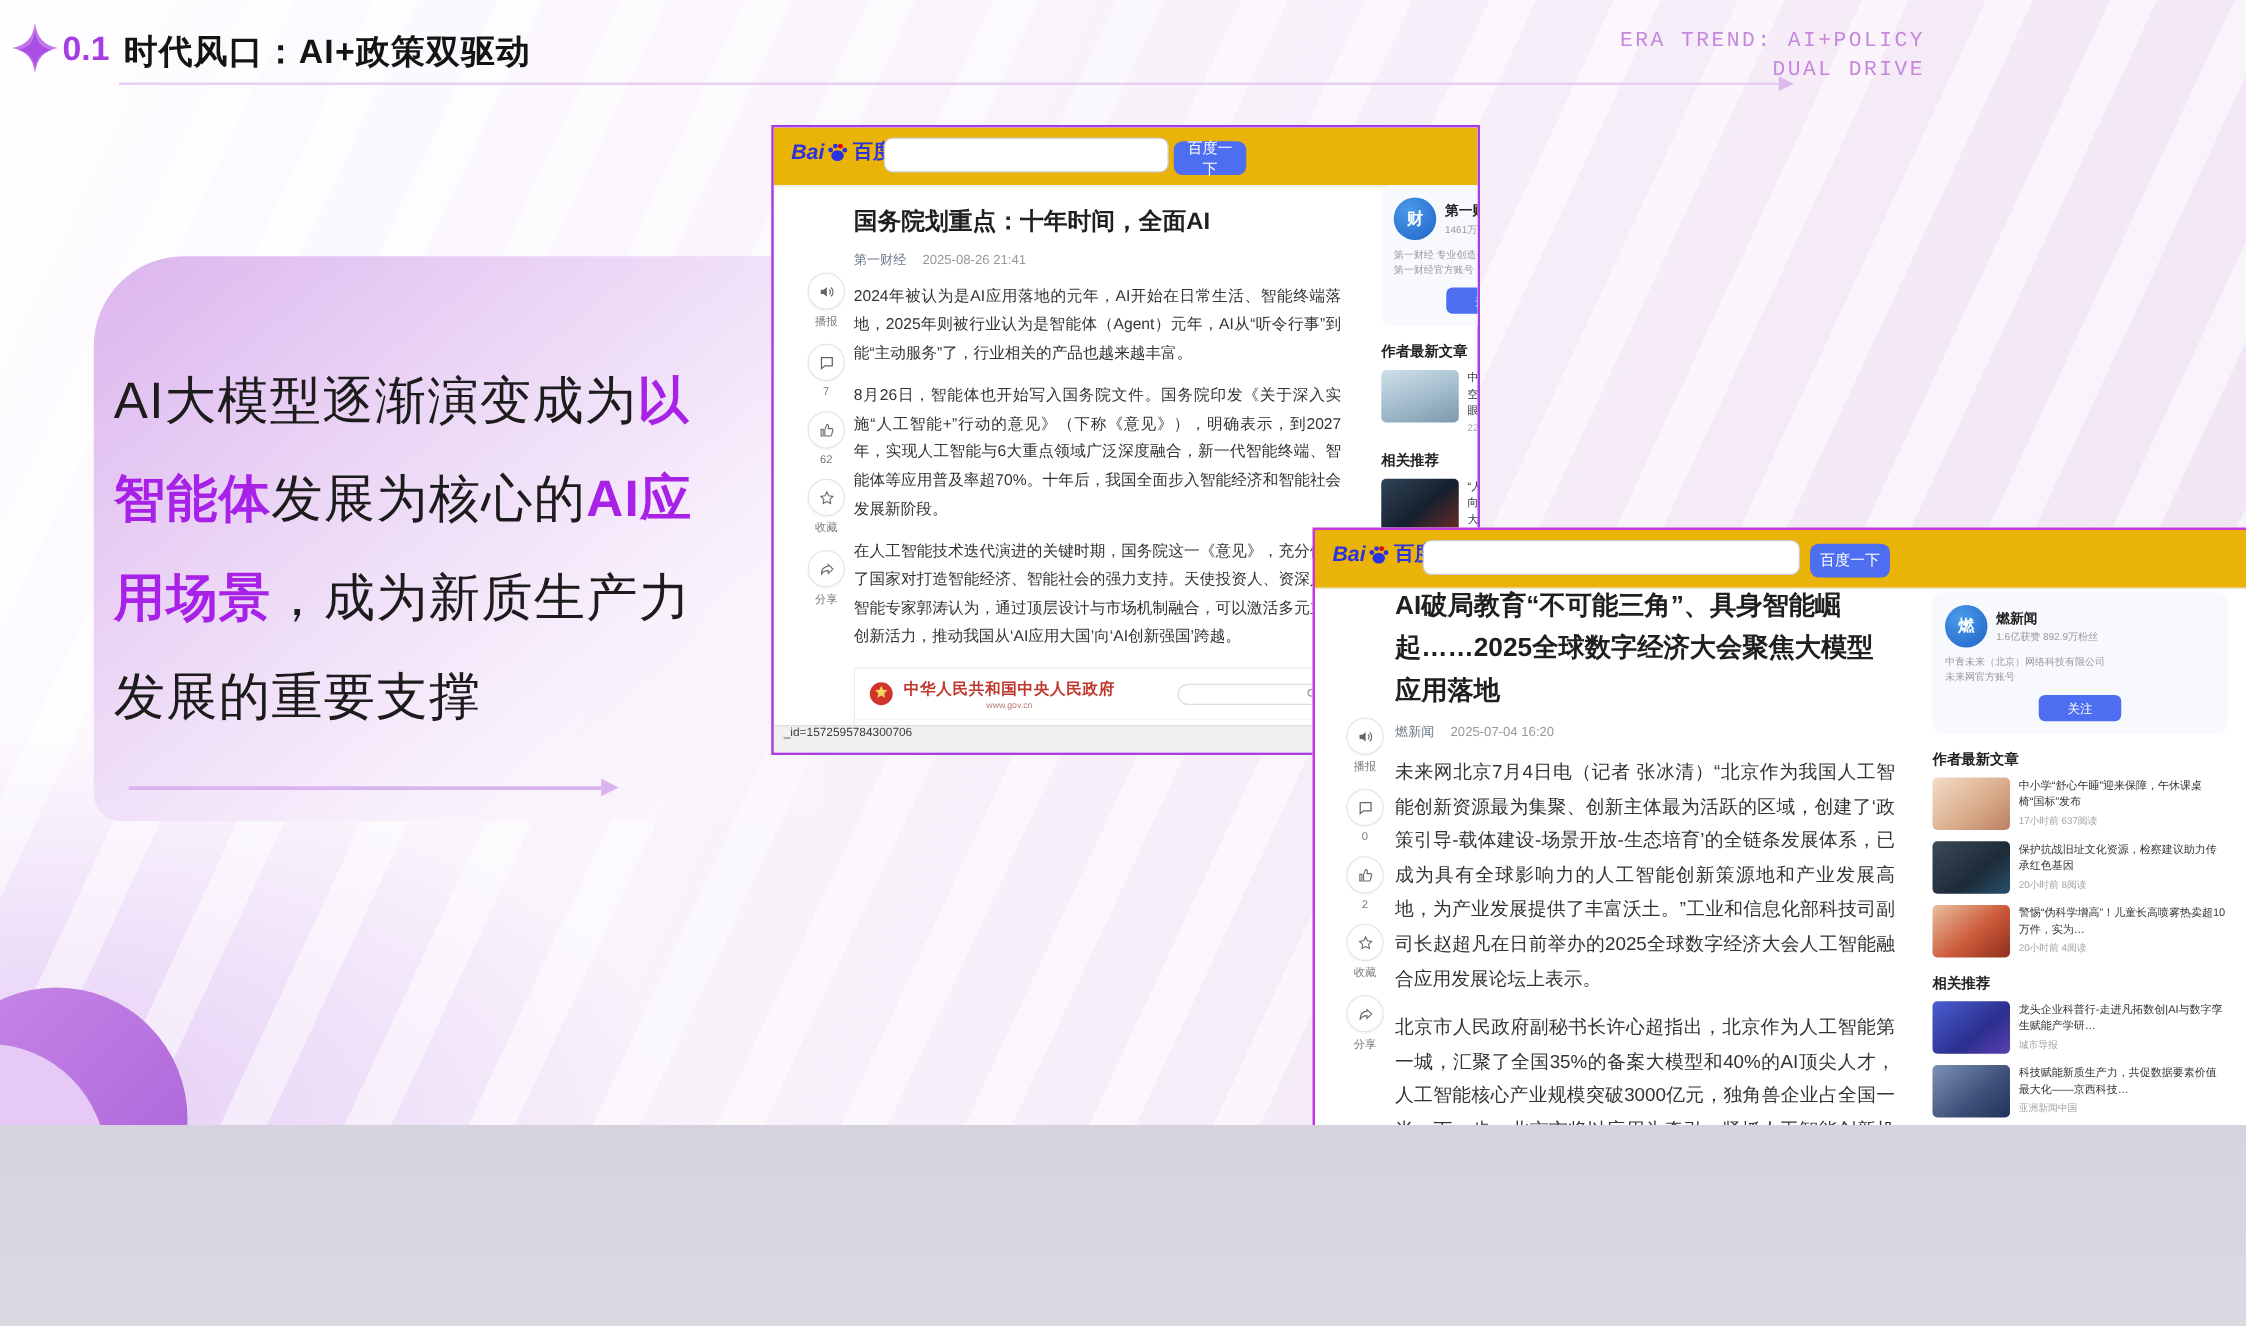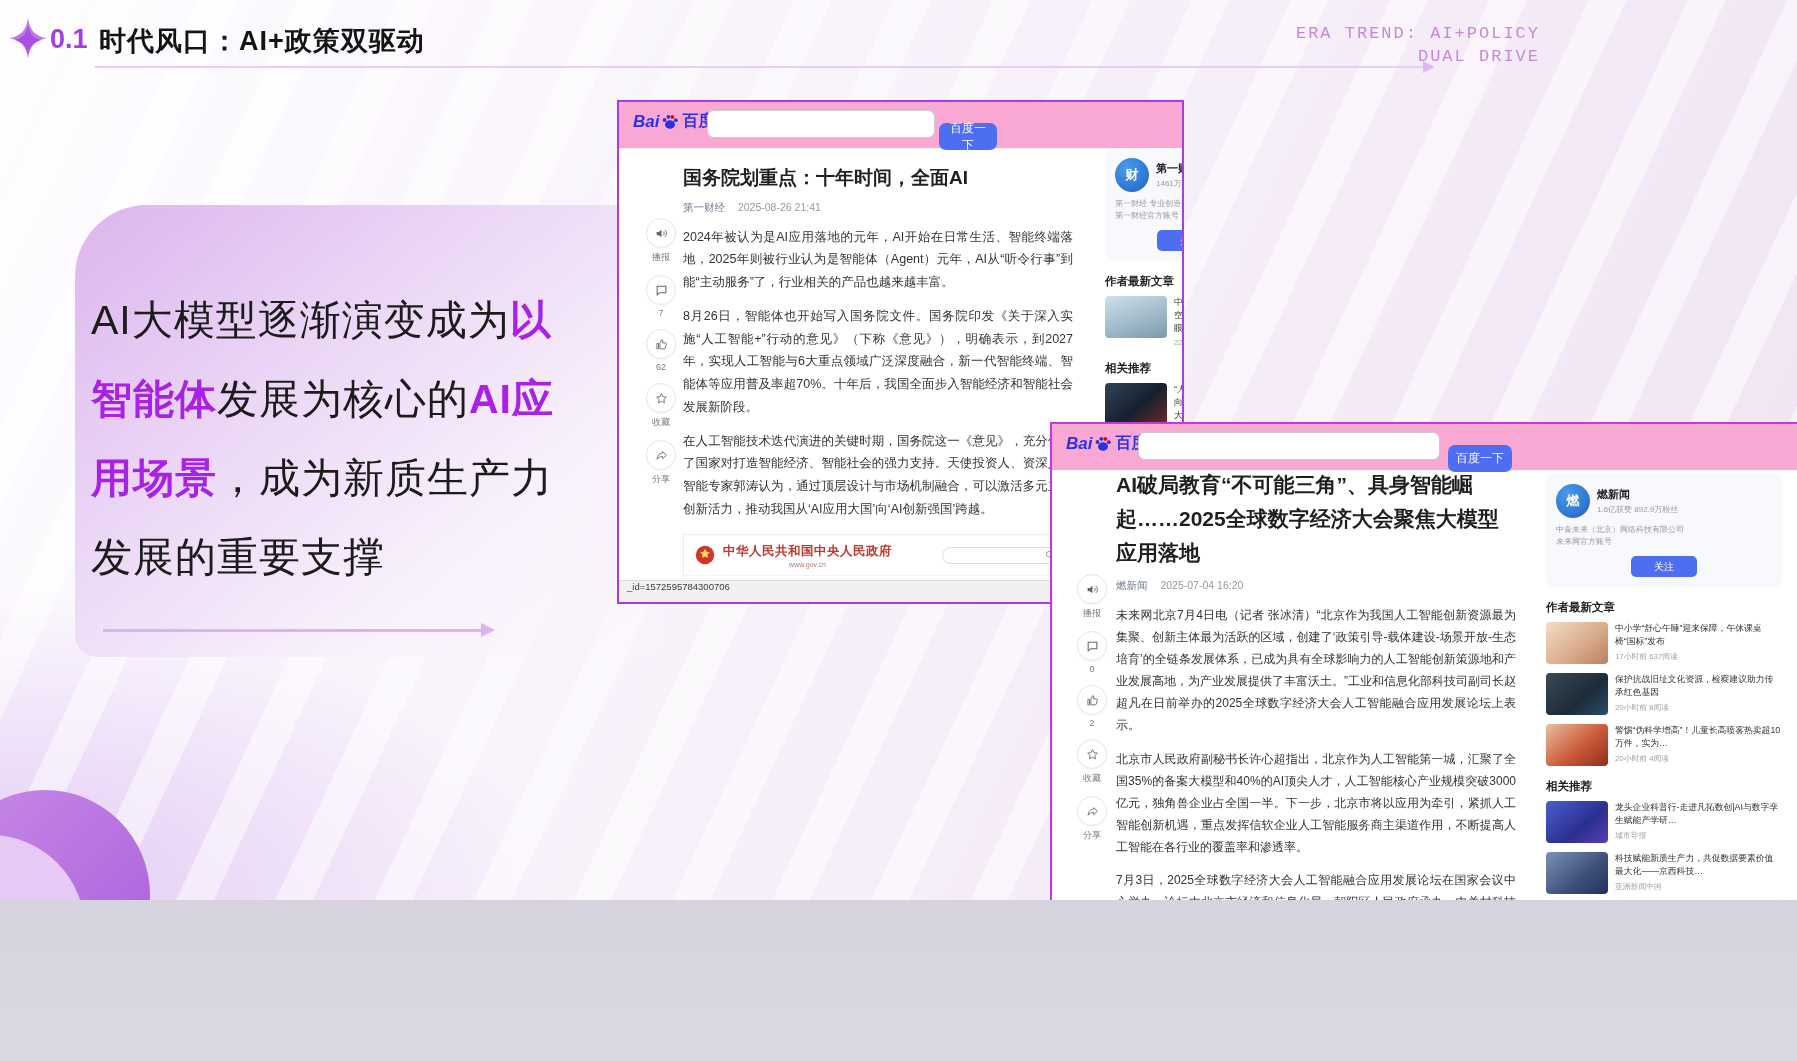--- a/index.html
+++ b/index.html
@@ -43,26 +43,26 @@
   .intro-text .hl{color:#a722e6;font-weight:800;}
   .intro-arrow{position:absolute;left:28px;top:418px;width:392px;height:14px;}
   .intro-arrow .ln{position:absolute;left:0;top:6px;width:378px;height:2.5px;background:#d9b4ee;}
   .intro-arrow .tip{position:absolute;right:0;top:0;border-left:14px solid #d9b4ee;border-top:7px solid transparent;border-bottom:7px solid transparent;}
 
   
   .shot{position:absolute;background:#fff;overflow:hidden;}
   .shot.s1{left:617px;top:100px;width:563px;height:500px;border:2px solid #a93ce2;z-index:2;}
   .shot.s2{left:1050px;top:422px;width:745px;height:496px;border:2px solid #c438dd;z-index:3;}
 
-  .bd-bar{position:absolute;left:0;top:0;right:0;height:46px;background:#f9a8d4;border-bottom:1px solid #eef0f2;}
+  .bd-bar{position:absolute;left:0;top:0;right:0;height:46px;background:#eab308;border-bottom:1px solid #eef0f2;}
   .bd-logo{position:absolute;left:14px;top:9px;display:flex;align-items:center;gap:1px;
            font-weight:800;font-size:17px;color:#2932e1;font-style:italic;}
   .bd-logo .cn{font-style:normal;color:#2932e1;margin-left:1px;font-size:16px;}
   .bd-input{position:absolute;top:8px;height:28px;background:#fff;border:1.5px solid #c9ccd4;border-radius:7px;box-sizing:border-box;}
-  .bd-btn{position:absolute;top:21px;height:27px;background:#4e6ef2;color:#fff;font-size:12px;
+  .bd-btn{position:absolute;top:11px;height:27px;background:#4e6ef2;color:#fff;font-size:12px;
           border:none;border-radius:7px;display:flex;align-items:center;justify-content:center;cursor:pointer;}
   .s1 .bd-input{left:88px;width:228px;}
   .s1 .bd-btn{left:320px;width:58px;}
   .s2 .bd-input{left:86px;width:302px;}
   .s2 .bd-btn{left:396px;width:64px;}
 
   
   .rail{position:absolute;width:36px;text-align:center;}
   .s1 .rail{left:24px;top:116px;}
   .s2 .rail{left:22px;top:150px;}
@@ -74,21 +74,21 @@
   
   .main{position:absolute;overflow:hidden;}
   .s1 .main{left:64px;top:46px;width:390px;bottom:21px;}
   .s2 .main{left:64px;top:44px;width:400px;bottom:0;}
   .art-title{font-weight:800;color:#1f1f1f;}
   .s1 .art-title{font-size:19px;margin-top:17px;line-height:1.4;}
   .s2 .art-title{font-size:21px;line-height:1.62;}
   .byline{font-size:10.5px;color:#999;margin-top:9px;}
   .byline .src{color:#6f7b8c;margin-right:10px;}
   .art p{font-size:12.5px;line-height:1.82;color:#333;margin:11px 0 0 0;text-align:justify;}
-  .s2 .art p{font-size:12px;line-height:1.84;}
+  .s2 .art p{font-size:15px;line-height:1.84;}
 
   
   .gov{margin-top:13px;border:1px solid #ececec;background:#fff;}
   .gov-head{display:flex;align-items:center;padding:8px 10px 7px 10px;}
   .gov-title-wrap{margin-left:7px;text-align:center;}
   .gov-site{color:#c0392f;font-weight:800;font-size:12.5px;letter-spacing:.5px;}
   .gov-url{color:#b9786f;font-size:7px;margin-top:1px;}
   .gov-search{margin-left:auto;width:120px;height:17px;border:1px solid #ddd;border-radius:9px;display:flex;align-items:center;justify-content:flex-end;padding-right:6px;box-sizing:border-box;}
   .gov-crumbs{display:flex;justify-content:space-between;padding:5px 10px;font-size:7.5px;color:#8a8a8a;border-top:1px solid #f3f3f3;}
   .statusbar{position:absolute;left:0;bottom:0;right:0;height:21px;background:#f0f0f1;border-top:1px solid #dcdcdc;

